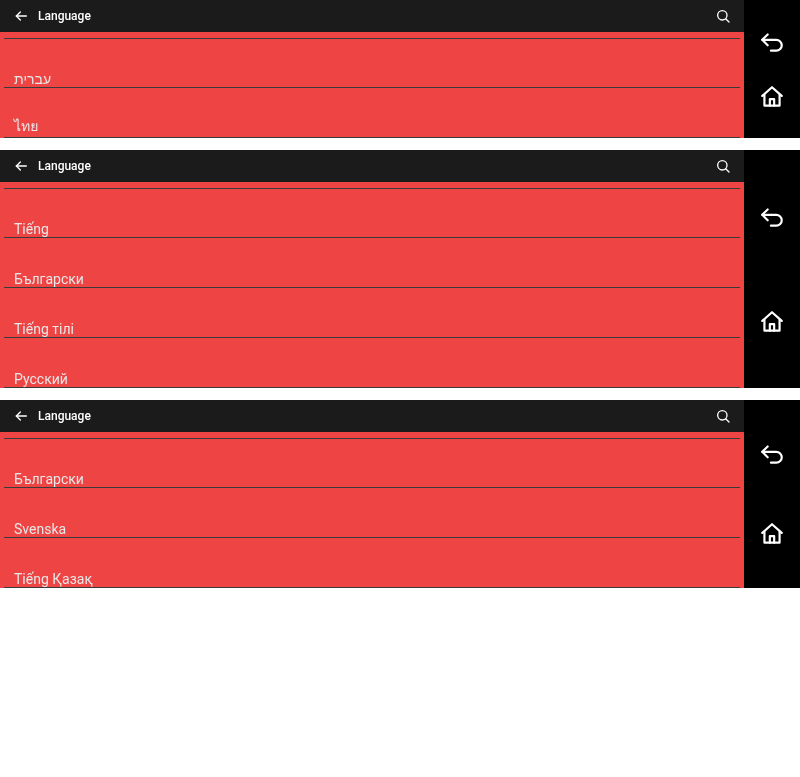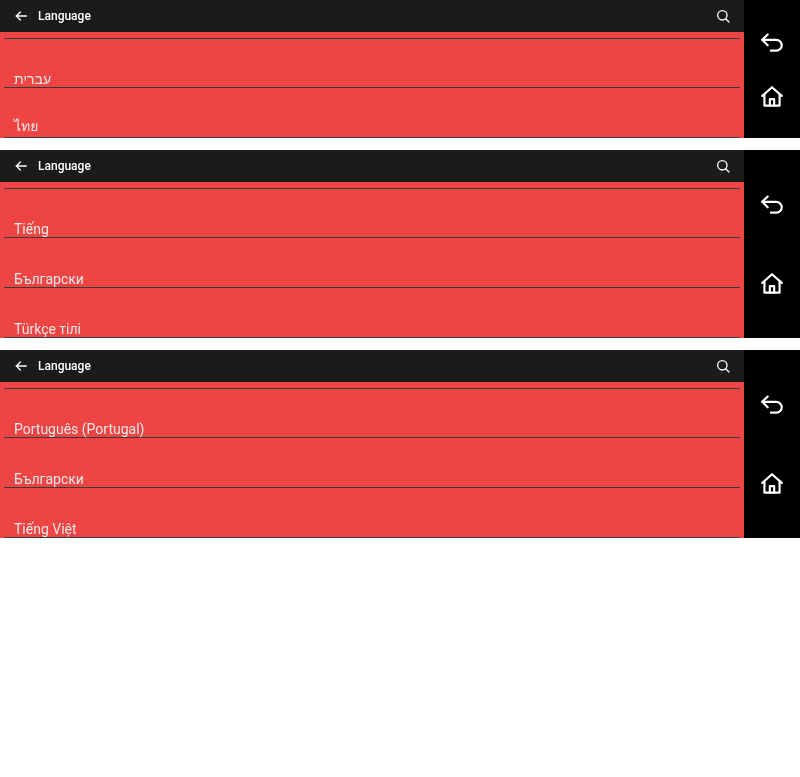--- a/index.html
+++ b/index.html
@@ -146,21 +146,24 @@
           </div>
         </div>
         <div class="list">
           <div class="row">
             <span>Tiếng</span>
           </div>
           <div class="row">
             <span>Български</span>
           </div>
           <div class="row">
-            <span>Türkçe тілі</span>
+            <span>Tiếng тілі</span>
+          </div>
+          <div class="row">
+            <span>Русский</span>
           </div>
         </div>
       </div>
       <div class="sidebar">
         <div class="btn">
           <svg width="26" height="26" viewBox="0 0 24 24" fill="none" stroke="#fff" stroke-width="2" stroke-linecap="round" stroke-linejoin="round">
             <path d="M8 5 L3 10 L8 15"></path>
             <path d="M3 10 H16 A5 5 0 0 1 16 20 H11"></path>
           </svg>
         </div>
@@ -186,27 +189,27 @@
           <div class="spacer"></div>
           <div class="search">
             <svg width="16" height="16" viewBox="0 0 24 24" fill="none" stroke="#fff" stroke-width="2" stroke-linecap="round" stroke-linejoin="round">
               <circle cx="11" cy="11" r="7"></circle>
               <line x1="21" y1="21" x2="16" y2="16"></line>
             </svg>
           </div>
         </div>
         <div class="list">
           <div class="row">
-            <span>Português (Portugal)</span>
-          </div>
-          <div class="row">
             <span>Български</span>
           </div>
           <div class="row">
-            <span>Tiếng Việt</span>
+            <span>Svenska</span>
+          </div>
+          <div class="row">
+            <span>Tiếng Қазақ</span>
           </div>
         </div>
       </div>
       <div class="sidebar">
         <div class="btn">
           <svg width="26" height="26" viewBox="0 0 24 24" fill="none" stroke="#fff" stroke-width="2" stroke-linecap="round" stroke-linejoin="round">
             <path d="M8 5 L3 10 L8 15"></path>
             <path d="M3 10 H16 A5 5 0 0 1 16 20 H11"></path>
           </svg>
         </div>

